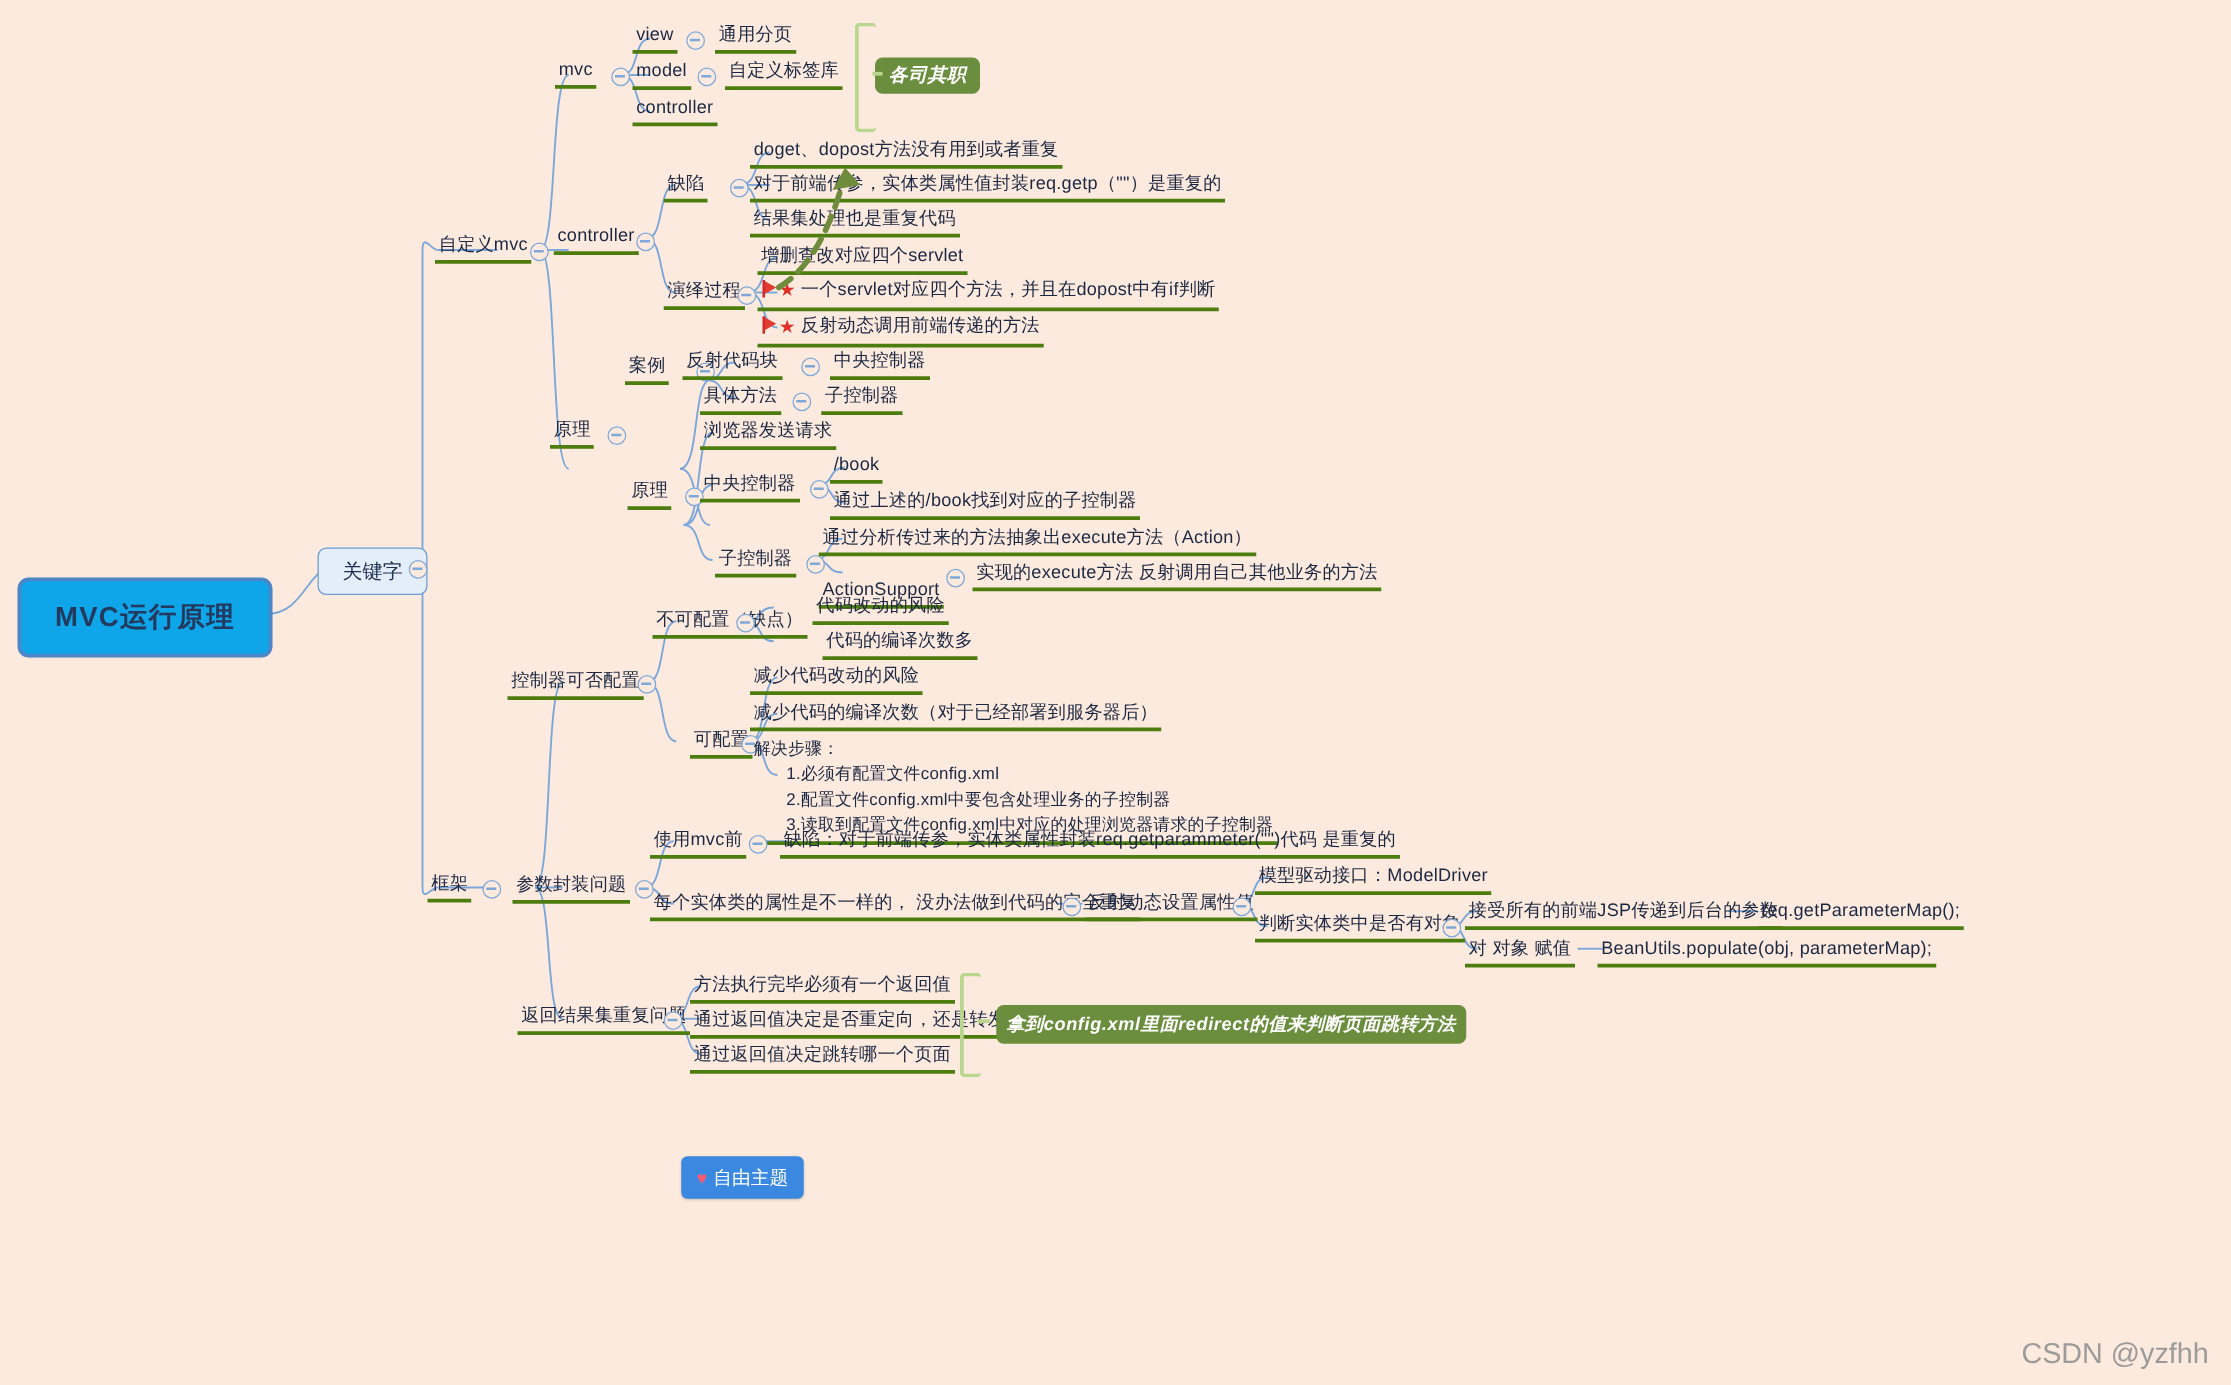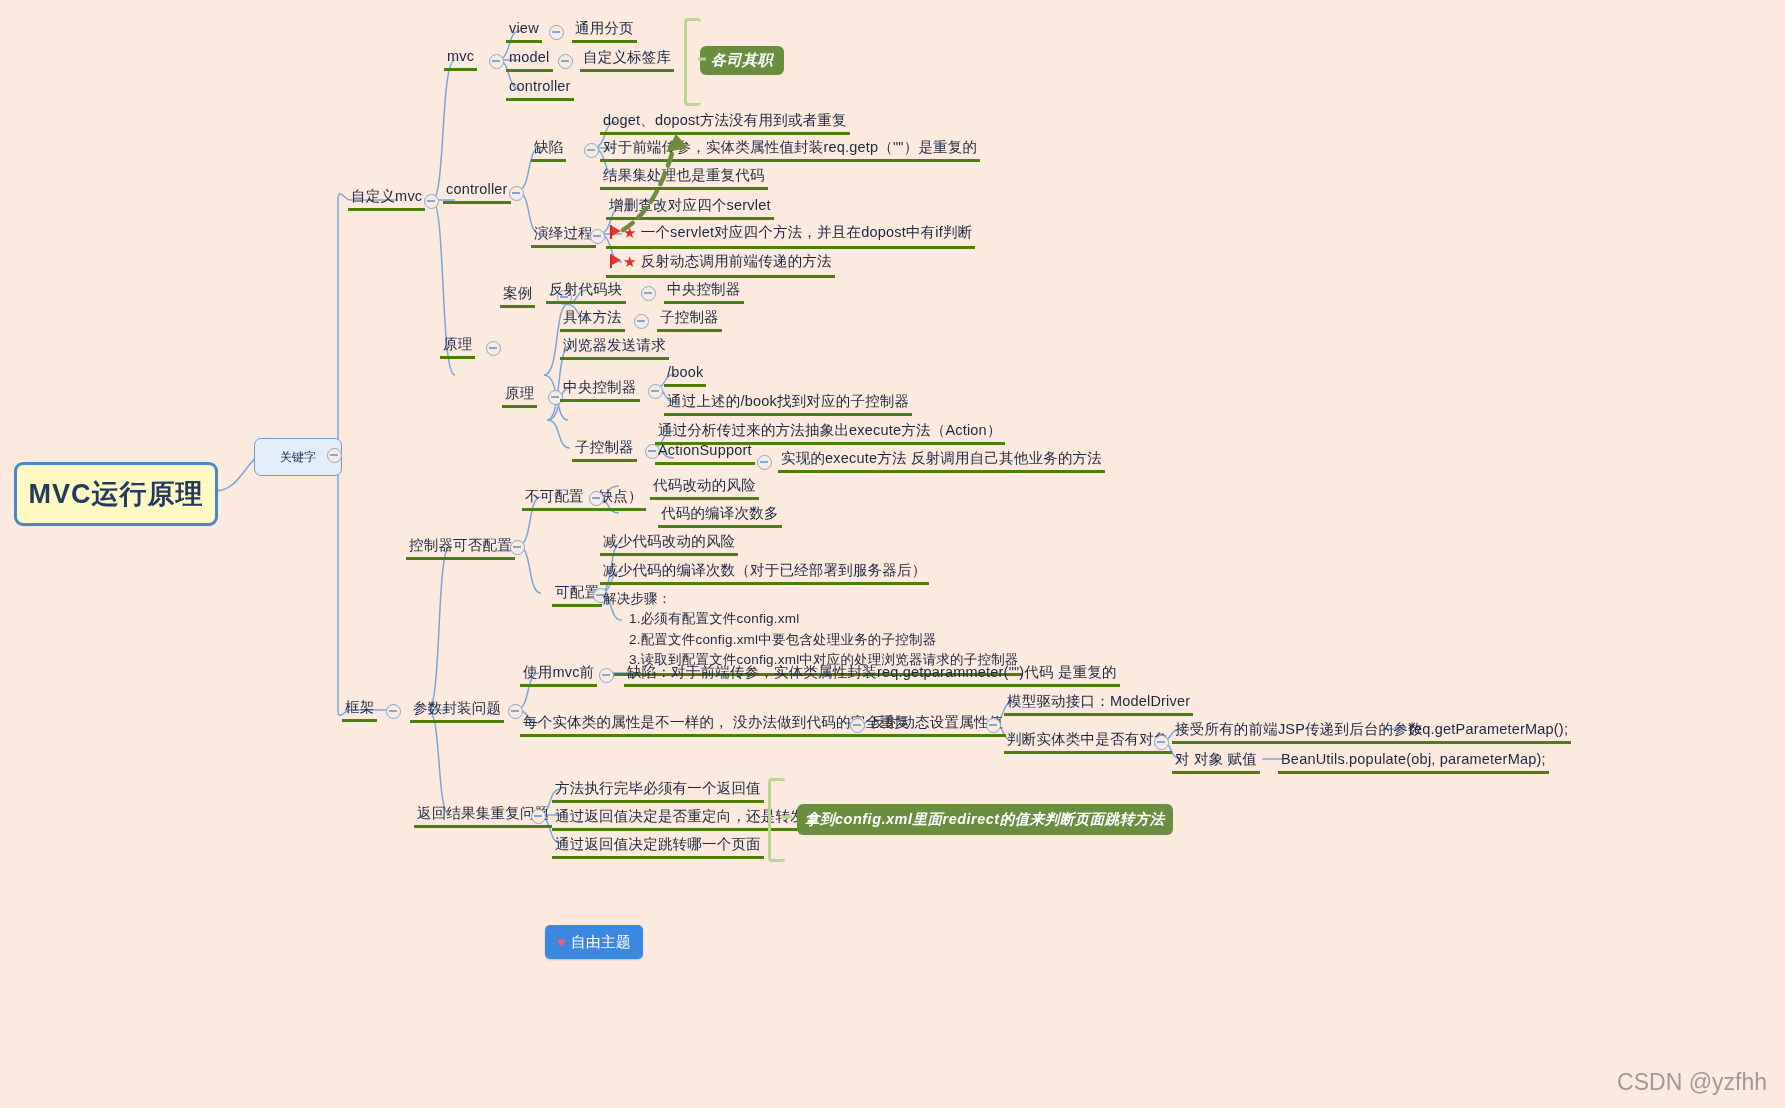--- a/index.html
+++ b/index.html
@@ -16,29 +16,29 @@
 
   
   .node{position:absolute;white-space:nowrap;font-size:14.5px;line-height:1.25;
         color:#1b2741;letter-spacing:.2px;}
   .node .txt{display:inline-block;padding:1px 3px 3px 3px;}
   .node.u .txt{border-bottom:3px solid #4d7c0f;}
 
   
   .root{
     position:absolute;left:14px;top:462px;width:198px;height:58px;
-    background:#fef9c3;border:3px solid #4b86c8;border-radius:9px;
+    background:#0ea5e9;border:3px solid #4b86c8;border-radius:9px;
     display:flex;align-items:center;justify-content:center;
-    font-size:27px;color:#23395d;font-weight:600;letter-spacing:1px;
+    font-size:22px;color:#23395d;font-weight:600;letter-spacing:1px;
     box-shadow:0 1px 0 rgba(0,0,0,.04);
   }
   
   .boxnode{
     position:absolute;background:#e4eefb;border:1.6px solid #6b9bd6;border-radius:7px;
-    display:flex;align-items:center;justify-content:center;font-size:12px;color:#20304f;
+    display:flex;align-items:center;justify-content:center;font-size:16px;color:#20304f;
     padding:5px 12px;
   }
   
   .collapse{
     position:absolute;width:13px;height:13px;border:1.3px solid #7ea8d8;border-radius:50%;
     background:#fdeade;
   }
   .collapse:after{
     content:"";position:absolute;left:2px;top:5.2px;width:8px;height:1.4px;background:#7ea8d8;
   }
@@ -282,21 +282,21 @@
     <span class="txt">通过上述的/book找到对应的子控制器</span>
   </div>
 
   <div class="node u" style="left:572px;top:437px;">
     <span class="txt">子控制器</span>
   </div>
   <div class="collapse" style="left:645px;top:444px;"></div>
   <div class="node u" style="left:655px;top:420px;">
     <span class="txt">通过分析传过来的方法抽象出execute方法（Action）</span>
   </div>
-  <div class="node u" style="left:655px;top:440px;">
+  <div class="node u" style="left:655px;top:462px;">
     <span class="txt">ActionSupport</span>
   </div>
   <div class="collapse" style="left:757px;top:455px;"></div>
   <div class="node u" style="left:778px;top:448px;">
     <span class="txt">实现的execute方法 反射调用自己其他业务的方法</span>
   </div>
 
   <div class="node u" style="left:342px;top:697px;">
     <span class="txt">框架</span>
   </div>

